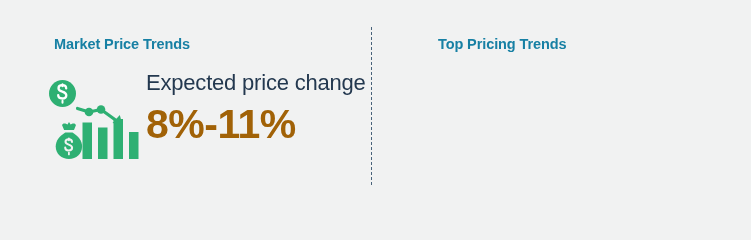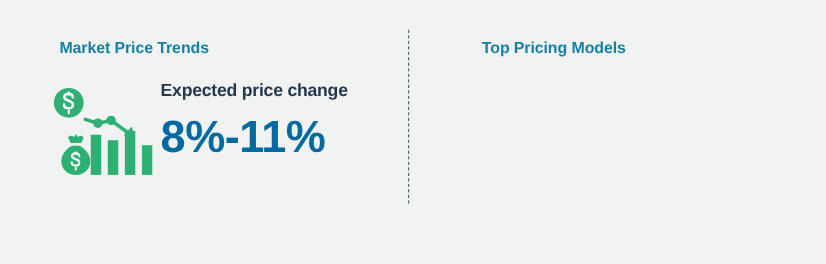--- a/index.html
+++ b/index.html
@@ -60,33 +60,33 @@
     width: 92px;
     height: 90px;
   }
   .left-text {
     position: absolute;
     left: 146px;
     top: 72px;
     width: 215px;
   }
   .caption {
-    font-size: 16px;
+    font-size: 22px;
     line-height: 21px;
     color: #23384f;
-    font-weight: bold;
+    font-weight: normal;
     letter-spacing: -0.2px;
     white-space: nowrap;
   }
   .bignum {
     margin-top: 8px;
     font-size: 41px;
     line-height: 46px;
     font-weight: bold;
-    color: #0369a1;
+    color: #a16207;
     letter-spacing: -0.5px;
     white-space: nowrap;
   }
 </style>
 </head>
 <body>
 
 <div class="infographic">
 
   <div class="panel panel-left">
@@ -124,17 +124,17 @@
     <div class="left-text">
       <div class="caption">Expected price change</div>
       <div class="bignum">8%-11%</div>
     </div>
   </div>
 
   <div class="divider"></div>
 
   <div class="panel panel-right">
 
-    <div class="panel-title">Top Pricing Models</div>
+    <div class="panel-title">Top Pricing Trends</div>
 
   </div>
 
 </div>
 
 </body></html>

